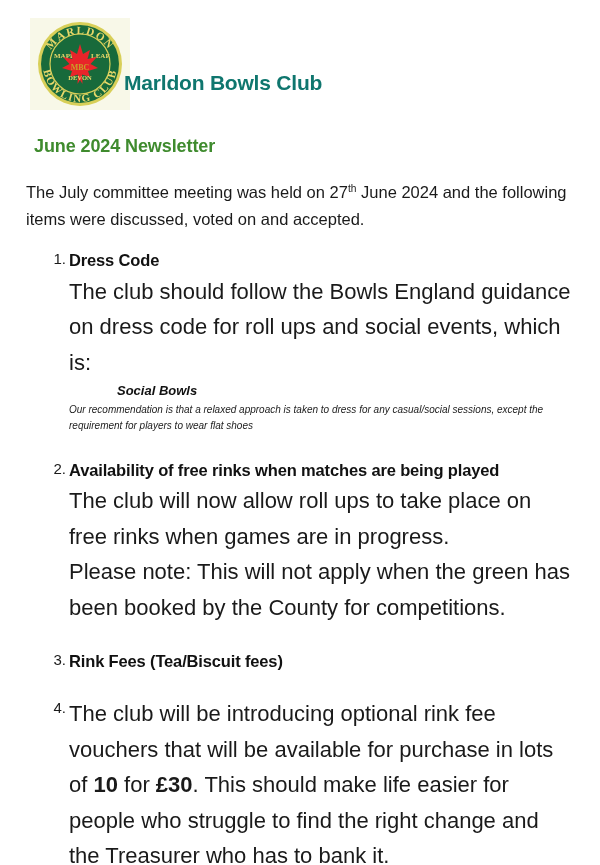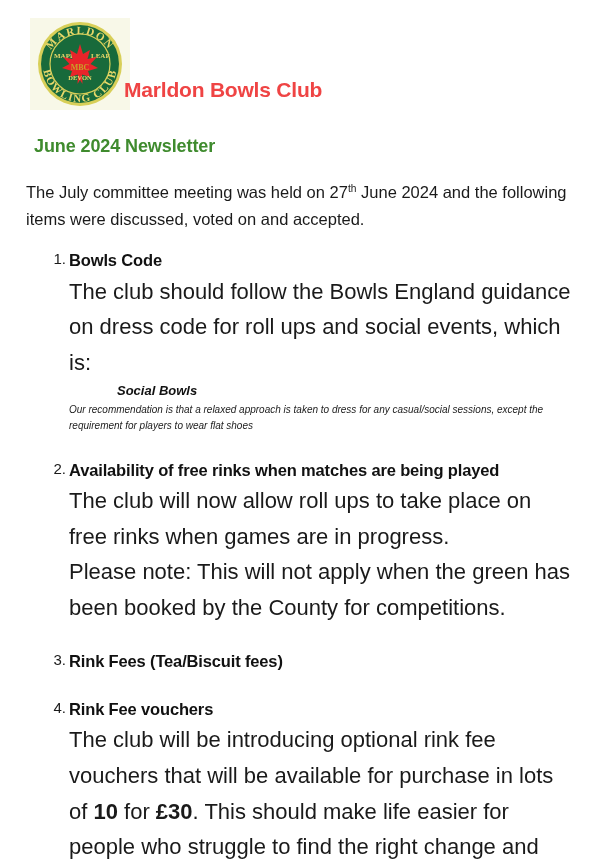--- a/index.html
+++ b/index.html
@@ -35,24 +35,24 @@
     background: #f8f8e8;
   }
   .logo svg {
     display: block;
     width: 100px;
     height: 92px;
   }
   .club-title {
     position: absolute;
     left: 124px;
-    top: 78px;
+    top: 71px;
     font-size: 21px;
     font-weight: bold;
-    color: #ef4444;
+    color: #0f766e;
     letter-spacing: -0.2px;
     white-space: nowrap;
   }
 
   
   .newsletter-heading {
     margin: 8px;
     padding: 10px 0 0 26px;
     font-size: 18px;
     font-weight: bold;
@@ -157,38 +157,37 @@
   </div>
 
   <h2 class="newsletter-heading">June 2024 Newsletter</h2>
 
   <p class="intro"><span>The July committee meeting was held on 27</span><sup>th</sup><span> June 2024 and the following items were discussed, voted on and accepted.</span></p>
 
   <div class="items">
 
     <div class="item">
       <span class="item-number">1.</span>
-      <div class="item-title">Bowls Code</div>
+      <div class="item-title">Dress Code</div>
       <div class="item-body">The club should follow the Bowls England guidance on dress code for roll ups and social events, which is:</div>
       <div class="sub-heading">Social Bowls</div>
       <div class="sub-quote">Our recommendation is that a relaxed approach is taken to dress for any casual/social sessions, except the requirement for players to wear flat shoes</div>
     </div>
 
     <div class="item">
       <span class="item-number">2.</span>
       <div class="item-title">Availability of free rinks when matches are being played</div>
       <div class="item-body">The club will now allow roll ups to take place on free rinks when games are in progress.</div>
       <div class="item-body">Please note: This will not apply when the green has been booked by the County for competitions.</div>
     </div>
 
     <div class="item">
       <span class="item-number">3.</span>
       <div class="item-title">Rink Fees (Tea/Biscuit fees)</div>
     </div>
 
     <div class="item">
       <span class="item-number">4.</span>
-      <div class="item-title">Rink Fee vouchers</div>
       <div class="item-body"><span>The club will be introducing optional rink fee vouchers that will be available for purchase in lots of </span><b>10</b><span> for </span><b>£30</b><span>. This should make life easier for people who struggle to find the right change and the Treasurer who has to bank it.</span></div>
     </div>
 
   </div>
 </div>
 
 </body></html>

